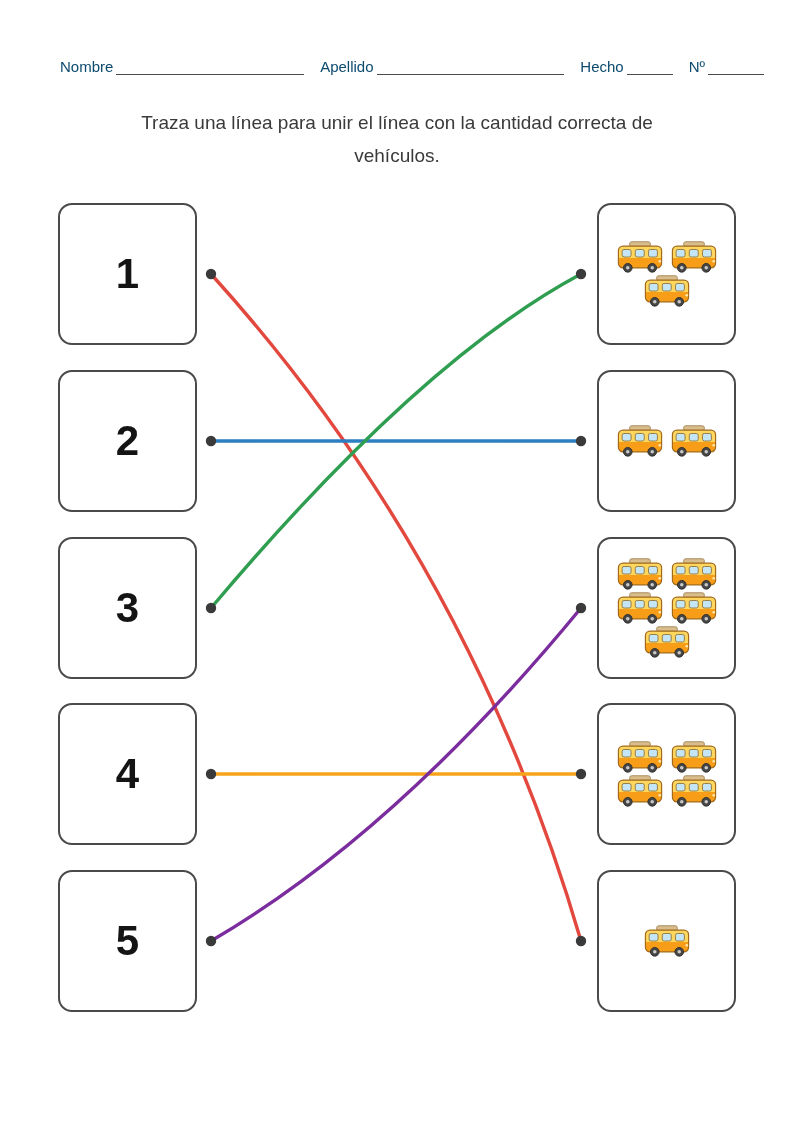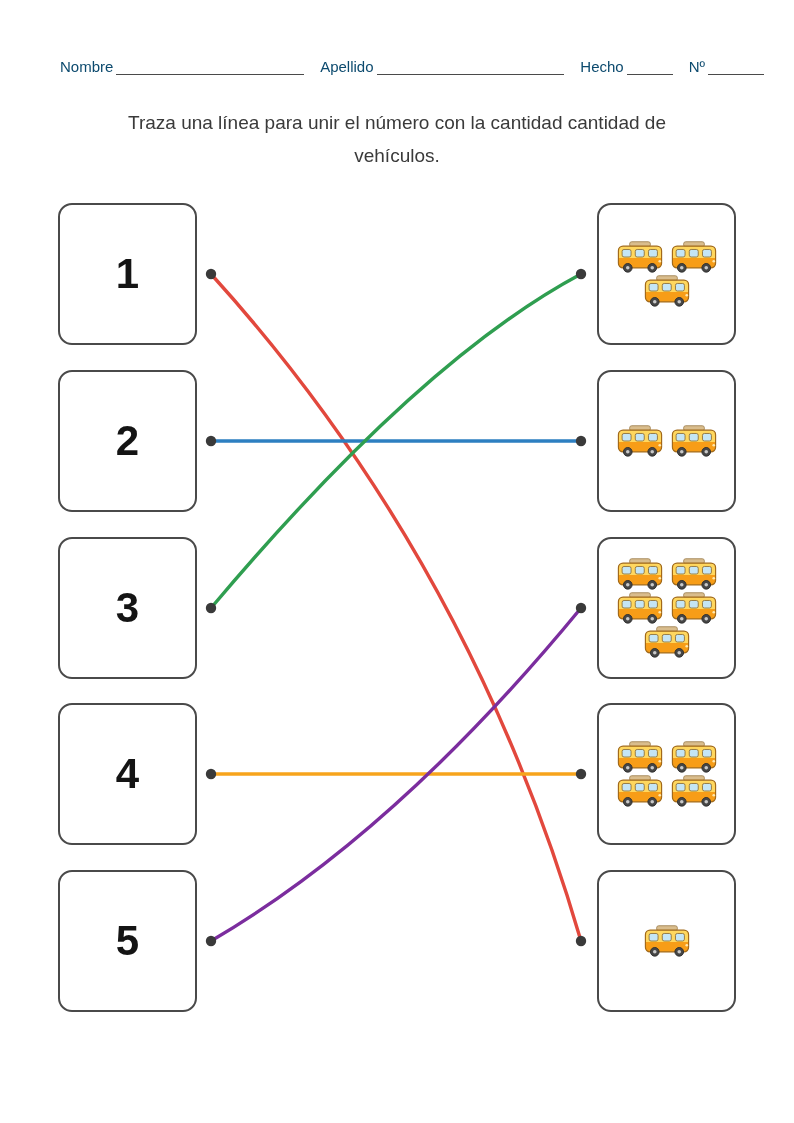--- a/index.html
+++ b/index.html
@@ -55,21 +55,21 @@
     <div class="field">
       <span class="flabel">Hecho</span>
       <span class="fline w46"></span>
     </div>
     <div class="field">
       <span class="flabel">Nº</span>
       <span class="fline w56"></span>
     </div>
   </header>
 
-  <div class="title">Traza una línea para unir el número con la cantidad cantidad de
+  <div class="title">Traza una línea para unir el línea con la cantidad correcta de
 vehículos.</div>
 
   <div class="board">
     <div id="numbers-column">
         <div class="box num-box" style="top: 203px;">
           <span>1</span>
         </div>
         <div class="box num-box" style="top: 370px;">
           <span>2</span>
         </div>

